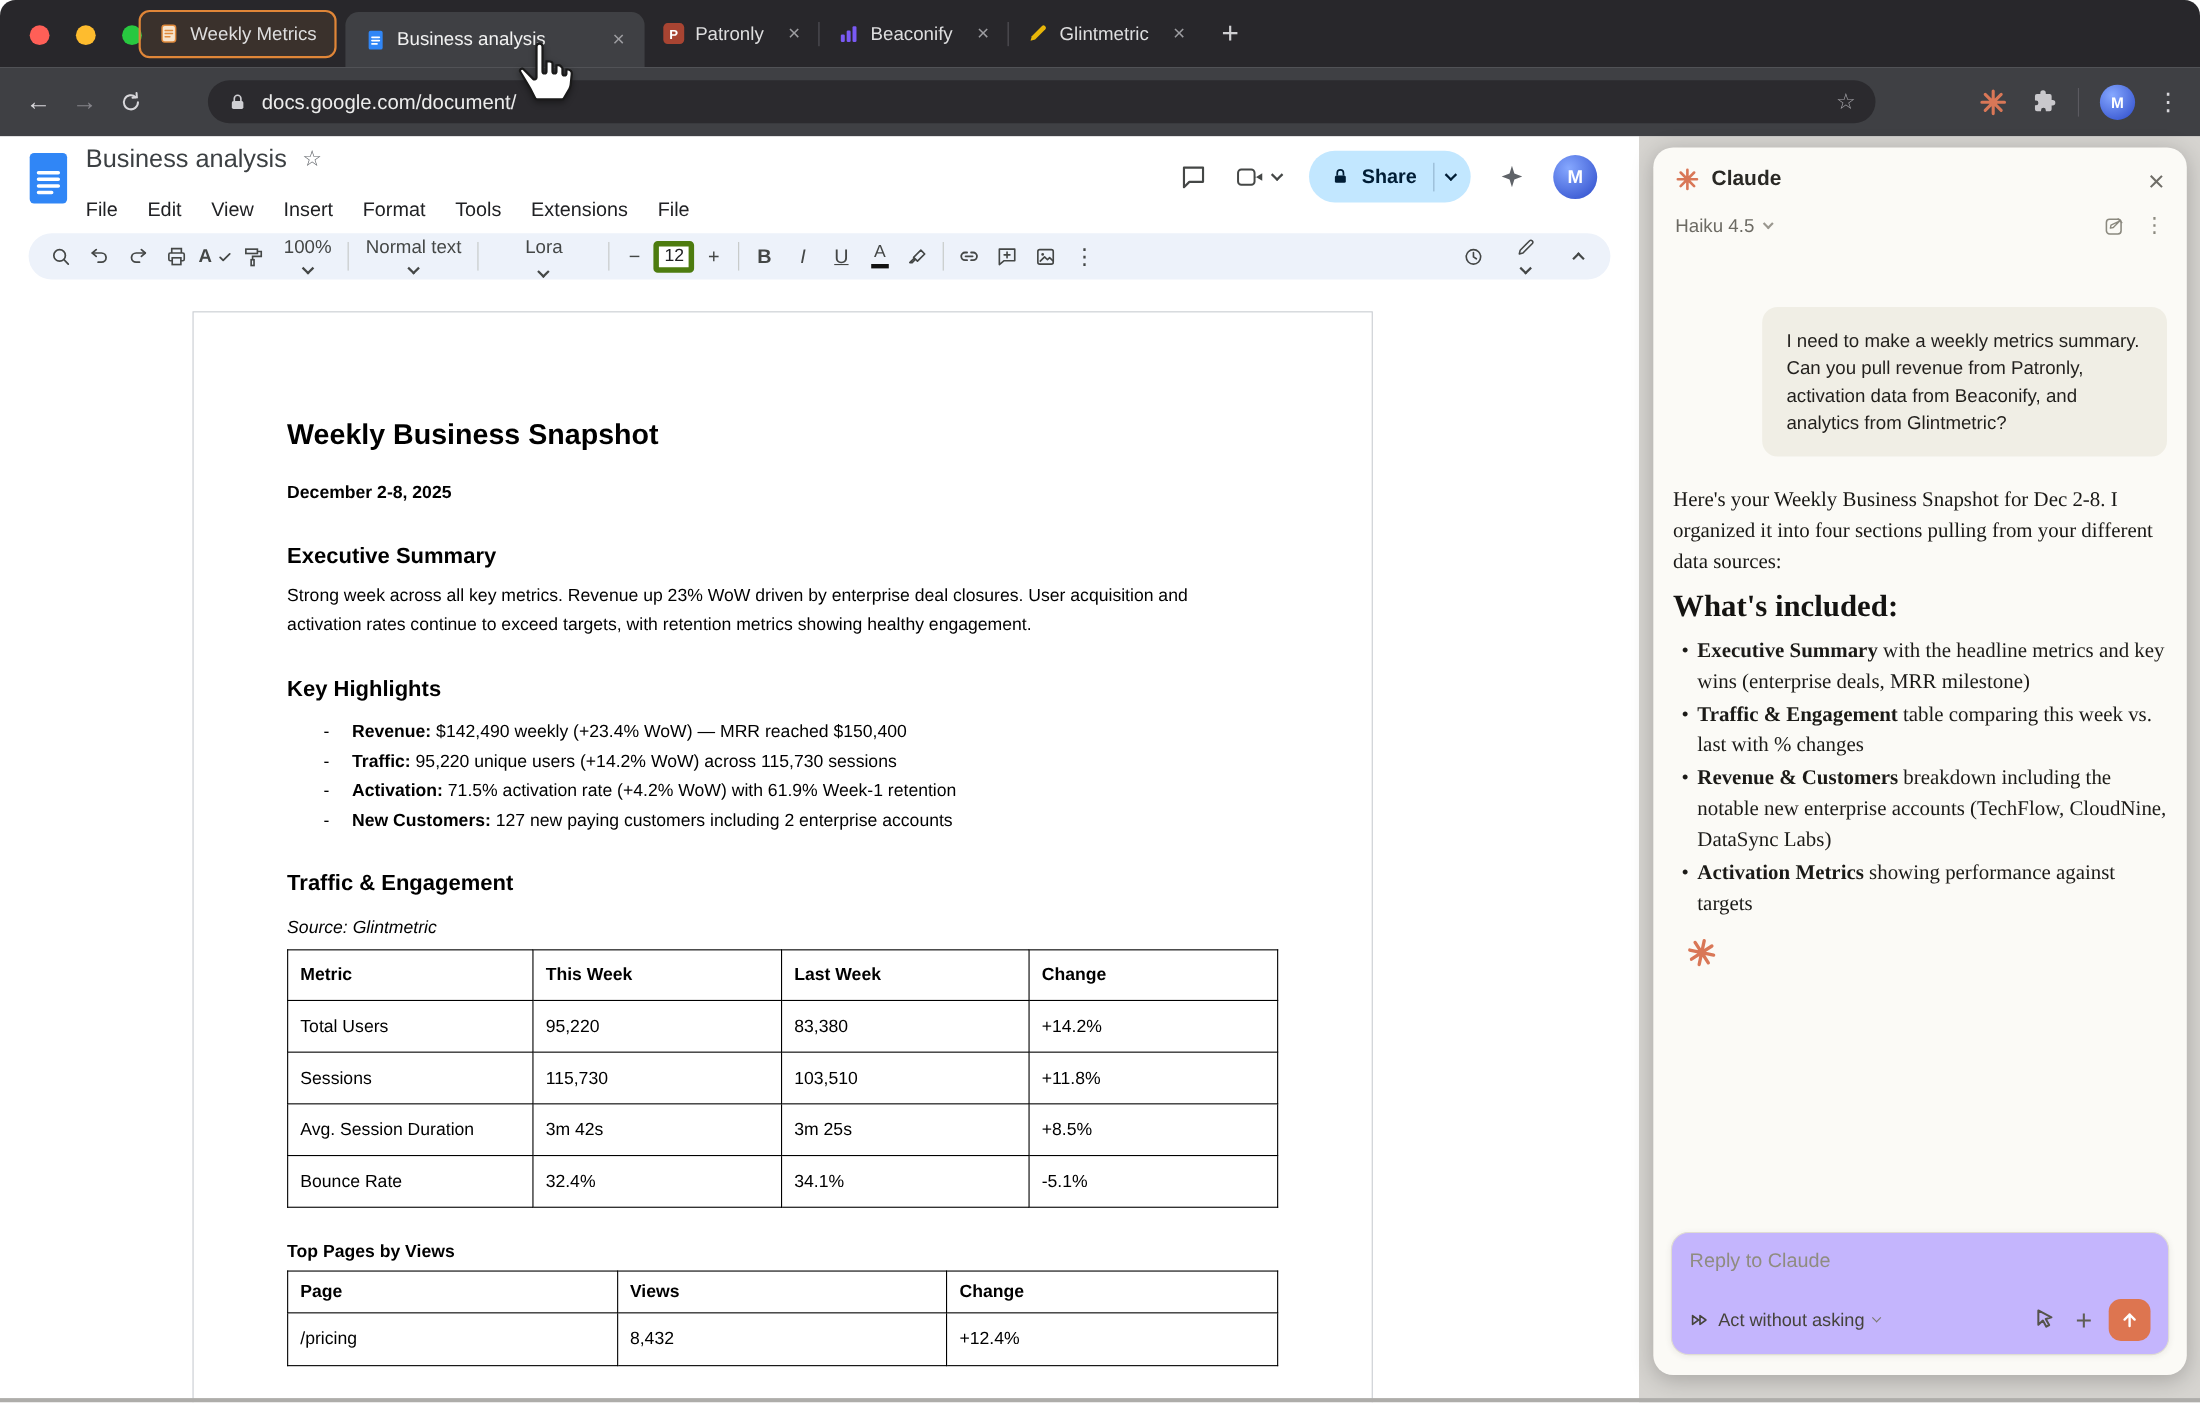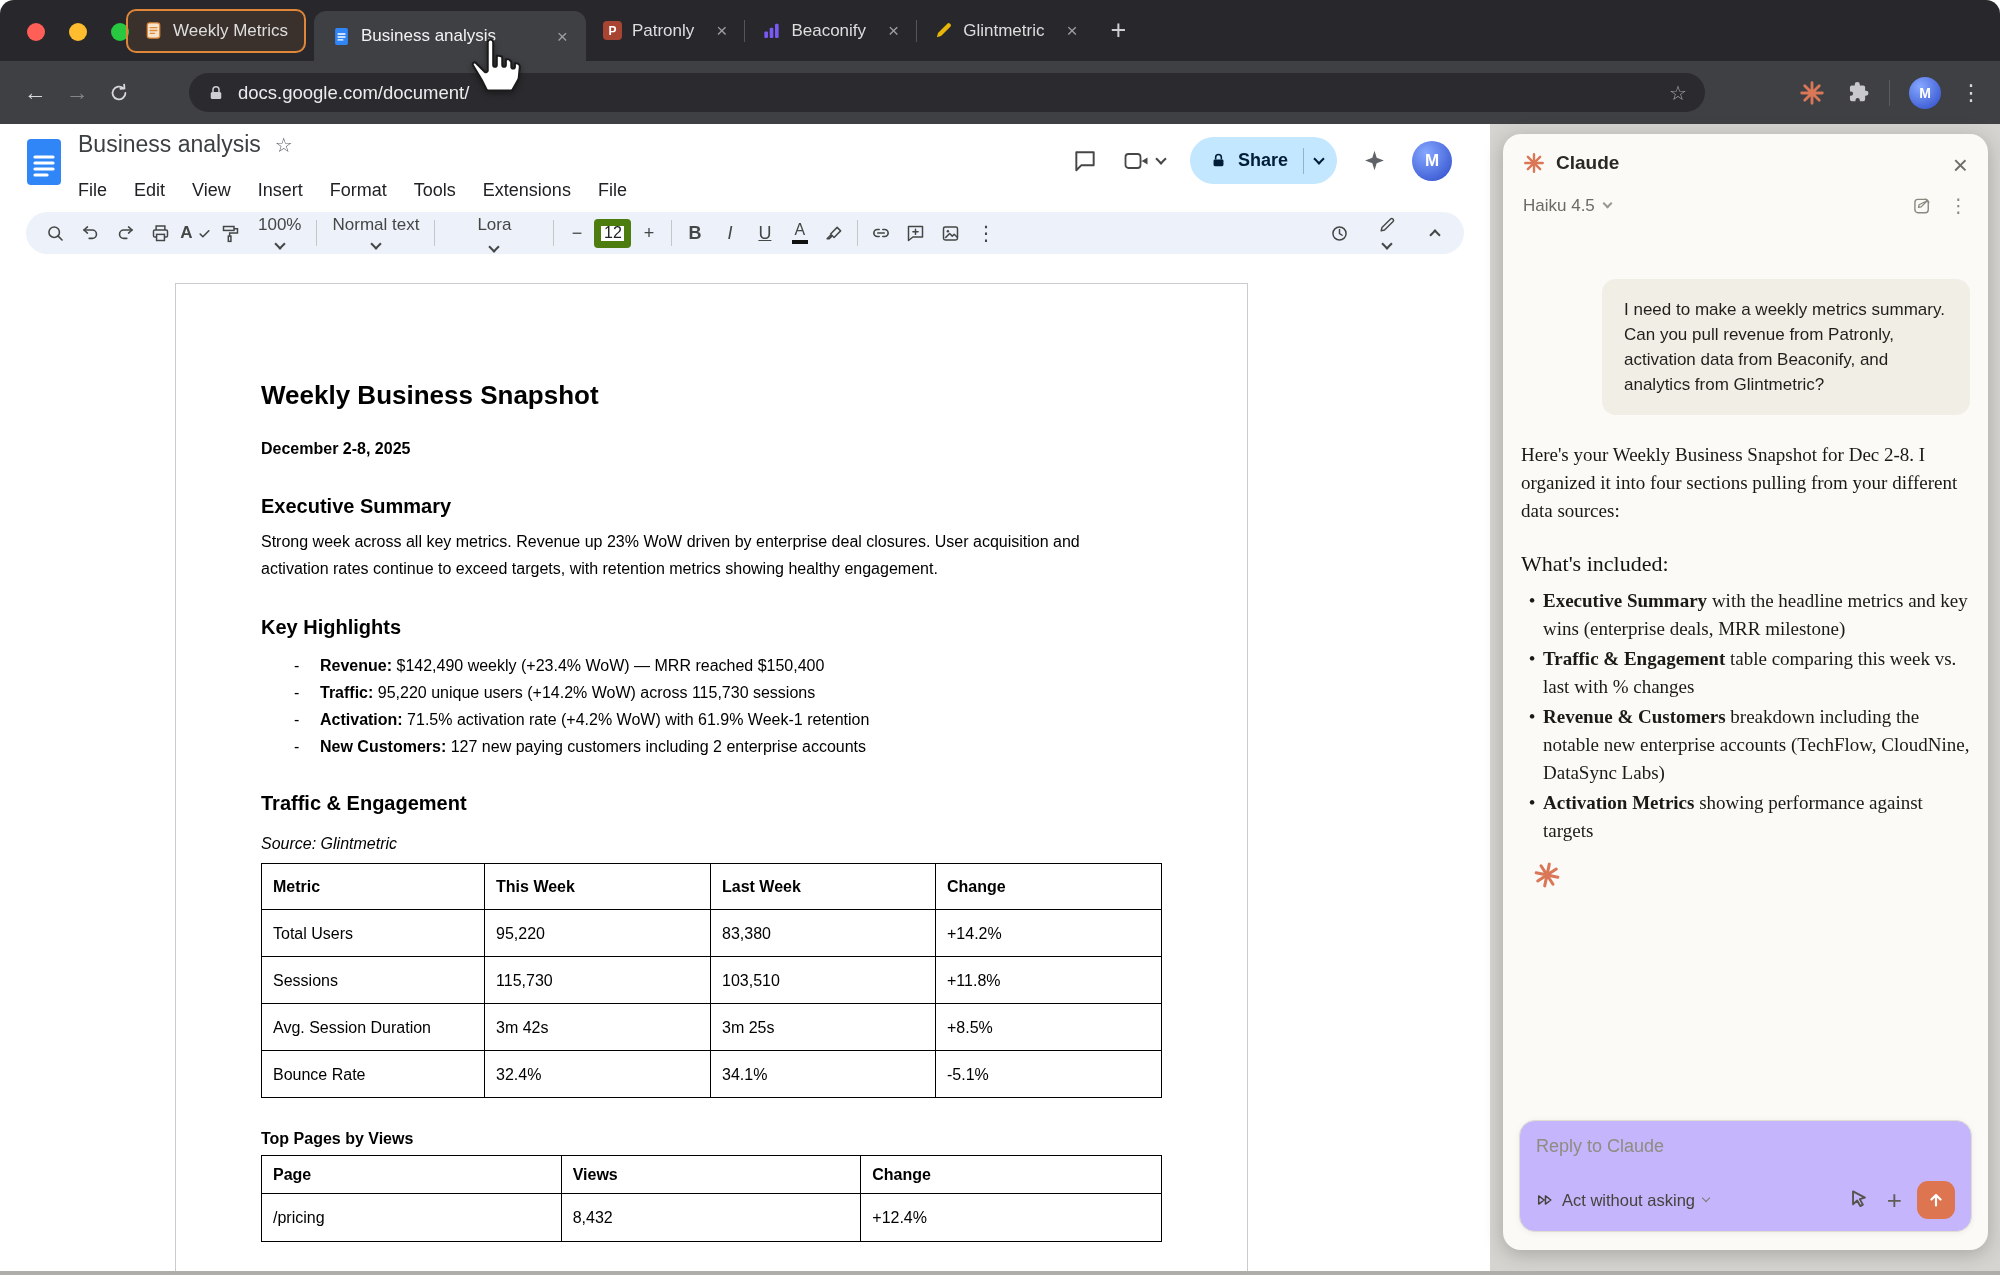--- a/index.html
+++ b/index.html
@@ -66,21 +66,21 @@
           transform:rotate(45deg); margin-top:-4px; flex:none; }
   .chev.up { transform:rotate(-135deg); margin-top:4px; }
 
   
   .dtoolbar { margin:0 26px; height:42px; background:#edf2fa; border-radius:21px; display:flex;
               align-items:center; padding:0 12px; color:#444746; }
   .ti { min-width:35px; height:36px; display:flex; align-items:center; justify-content:center;
         border-radius:6px; font-size:18px; gap:5px; }
   .tsep { width:1px; height:26px; background:#c4c7c5; margin:0 5px; flex:none; }
   .tsel { display:flex; align-items:center; gap:9px; padding:0 10px; font-size:17px; height:36px;flex-direction:column; }
-  .fsize { width:37px; height:29px; background:#fff; border:7px solid #4d7c0f; border-radius:4px;
+  .fsize { width:37px; height:29px; background:#fff; border:5px solid #4d7c0f; border-radius:4px;
            display:flex; align-items:center; justify-content:center; font-size:16px; color:#202124; }
   .bld{font-weight:700}.itl{font-style:italic}.und{text-decoration:underline}
   .tcolor { display:flex; flex-direction:column; align-items:center; line-height:1; }
   .tcolor .bar { width:16px; height:4px; background:#111; margin-top:2px; }
   .dtool-right { margin-left:auto; display:flex; align-items:center; gap:10px; }
 
   
   .canvas { position:absolute; top:141px; left:0; right:0; bottom:0; overflow:hidden; }
   .page { position:absolute; left:175px; top:18px; width:1073px; height:1500px; background:#fff;
           border:1px solid #c8ccd1; padding:94px 85px 0 85px; color:#000;
@@ -110,22 +110,22 @@
   .card-title { font-size:19px; font-weight:600; color:#2a2925; }
   .card-close { margin-left:auto; font-size:26px; color:#6f6d67; line-height:1; }
   .model-row { display:flex; align-items:center; gap:9px; padding:12px 20px 0; color:#6c6a63; font-size:17px; }
   .model-row .chev { border-color:#9a978f; width:7px; height:7px; }
   .model-icons { margin-left:auto; display:flex; align-items:center; gap:17px; color:#8b897f; }
   .msgs { flex:1; padding:0 18px; overflow:hidden; }
   .bubble { margin-left:auto; margin-top:62px; width:368px; background:#f0eee5; border-radius:14px;
             padding:18px 22px; font-size:17px; line-height:25px; color:#211f1c; }
   .resp { margin-top:26px; font-family:"Liberation Serif","DejaVu Serif",serif; font-size:19px;
           line-height:28px; color:#191815; }
-  .inc-head { font-family:"Liberation Serif","DejaVu Serif",serif; font-size:22px; font-weight:400;
-              margin-top:26px; color:#141311; }
+  .inc-head { font-family:"Liberation Serif","DejaVu Serif",serif; font-size:28px; font-weight:700;
+              margin-top:11px; color:#141311; }
   .blist { margin-top:10px; font-family:"Liberation Serif","DejaVu Serif",serif; font-size:19px;
            line-height:28px; }
   .bi { display:flex; margin-top:2px; }
   .bi .dot { width:22px; text-align:center; flex:none; }
   .spin { margin:16px 0 0 12px; }
   .inputbox { margin:auto 16px 18px; border:1px solid #e0ddd3; background:#c4b5fd; border-radius:16px;
               padding:15px 16px 12px; box-shadow:0 1px 6px rgba(0,0,0,.06); }
   .reply { border:none; outline:none; background:transparent; width:100%; font-size:18px;
            color:#3a382f; font-family:"Liberation Sans","DejaVu Sans",sans-serif; }
   .reply::placeholder { color:#8f8c80; }

